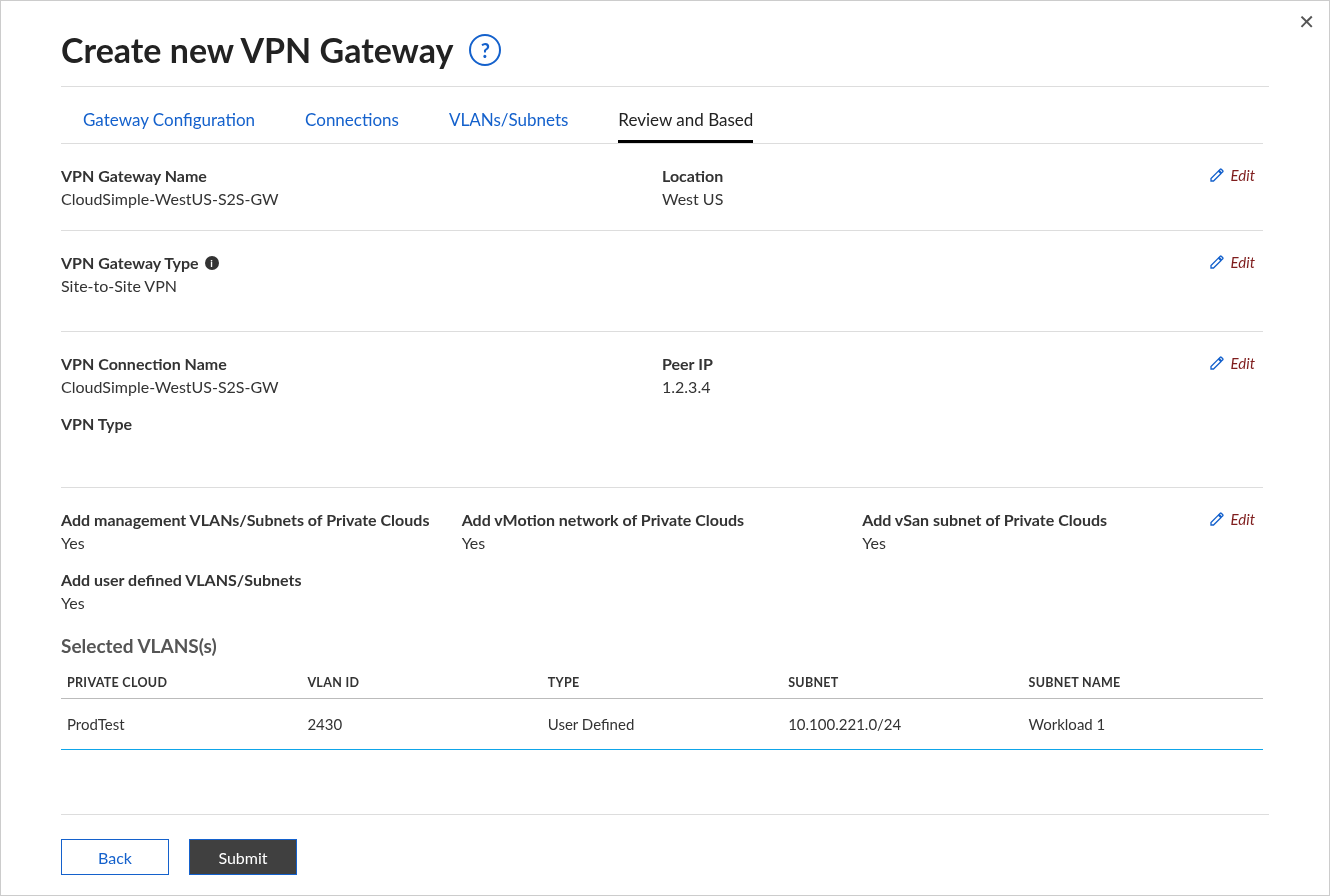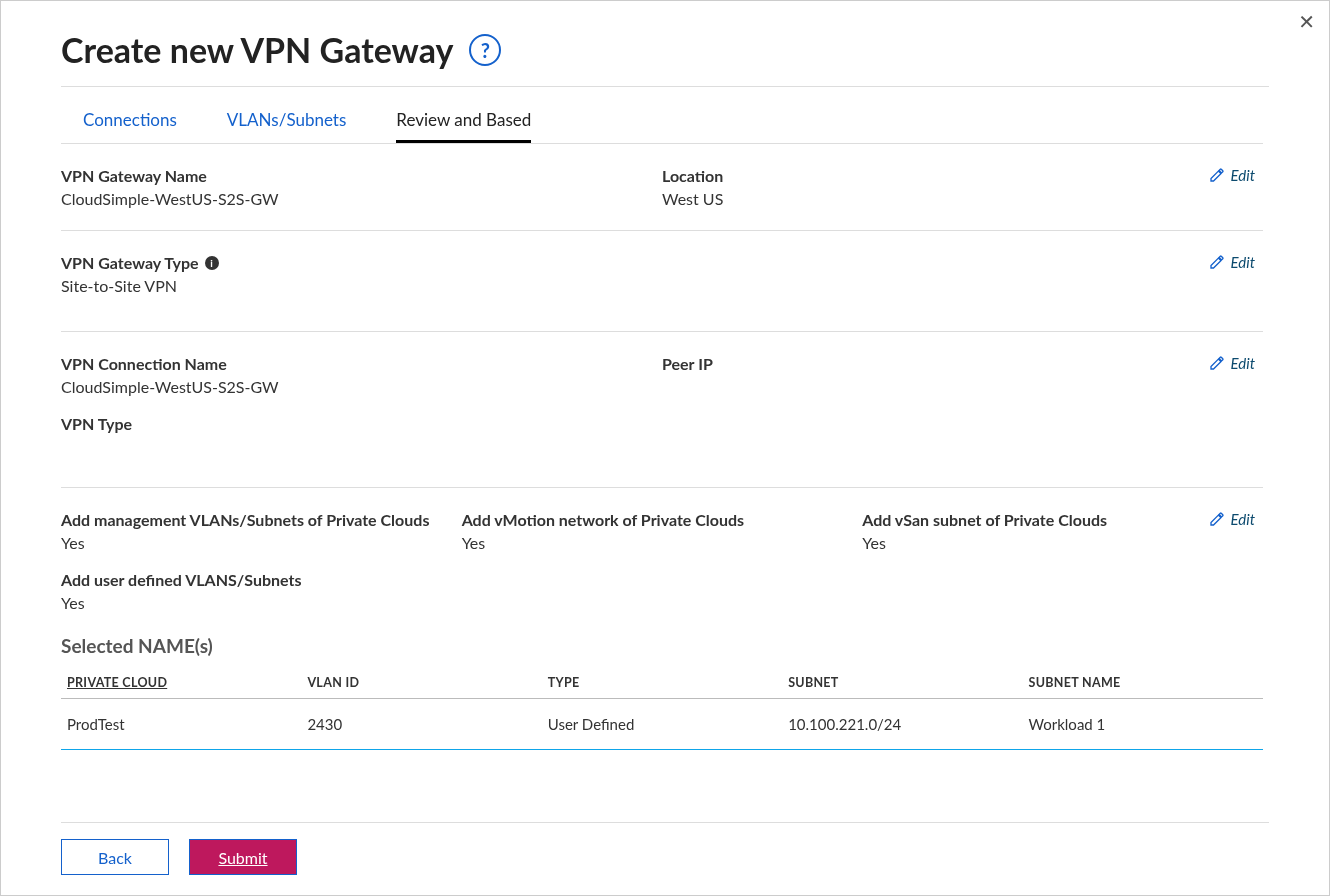--- a/index.html
+++ b/index.html
@@ -27,50 +27,51 @@
   .cols { display: flex; }
   .col-half { width: 50%; }
   .col-third { width: 33.33%; padding-right: 20px; }
 
   .field { margin-bottom: 14px; }
   .field:last-child { margin-bottom: 0; }
   .label { font-weight: 700; color: #333; font-size: 16px; display: flex; align-items: center; gap: 6px; }
   .value { font-size: 16px; color: #333; margin-top: 4px; }
   .info-dot { width: 14px; height: 14px; border-radius: 50%; background: #333; color: #fff; font-size: 10px; font-weight: 700; display: inline-flex; align-items: center; justify-content: center; }
 
-  .edit-link { position: absolute; right: 8px; top: 22px; display: inline-flex; align-items: center; gap: 6px; color: #0c4a6e; font-style: italic; font-size: 15px; cursor: pointer; }
+  .edit-link { position: absolute; right: 8px; top: 22px; display: inline-flex; align-items: center; gap: 6px; color: #7f1d1d; font-style: italic; font-size: 15px; cursor: pointer; }
   .pencil { width: 16px; height: 16px; }
 
   .subheading { font-size: 19px; font-weight: 700; color: #555; margin: 22px 0 10px 0; }
 
   table.vlan { width: 100%; border-collapse: collapse; font-size: 15px; }
   table.vlan th { text-align: left; font-size: 12.5px; font-weight: 700; letter-spacing: 0.3px; color: #333; padding: 8px 6px; border-bottom: 1px solid #bbb; }
   table.vlan td { padding: 16px 6px; border-bottom: 1px solid #0ea5e9; }
 
-  .footer { border-top: 1px solid #ddd; padding-top: 16px; display: flex; gap: 20px; }
+  .footer { border-top: 1px solid #ddd; padding-top: 24px; display: flex; gap: 20px; }
   .btn { min-width: 108px; height: 36px; font-size: 16px; display: inline-flex; align-items: center; justify-content: center; cursor: pointer; border: 1px solid #1461cc; }
   .btn-secondary { background: #fff; color: #1461cc; }
-  .btn-primary { background: #be185d; color: #fff; text-decoration: underline; }
+  .btn-primary { background: #404040; color: #fff; }
 </style>
 </head>
 <body>
 
 <div class="window">
   <div class="close-x">✕</div>
 
   <div class="panel">
 
     <div class="title-row">
       <div class="title">Create new VPN Gateway</div>
       <div class="help-circle">?</div>
     </div>
 
     <div class="scroll-area">
 
       <div class="tabs">
+        <div class="tab">Gateway Configuration</div>
         <div class="tab">Connections</div>
         <div class="tab">VLANs/Subnets</div>
         <div class="tab active">Review and Based</div>
       </div>
 
       <div class="section">
         <div class="cols">
           <div class="col-half">
             <div class="field">
               <div class="label">VPN Gateway Name</div>
@@ -112,20 +113,21 @@
         <div class="cols" style="margin-bottom:18px;">
           <div class="col-half">
             <div class="field">
               <div class="label">VPN Connection Name</div>
               <div class="value">CloudSimple-WestUS-S2S-GW</div>
             </div>
           </div>
           <div class="col-half">
             <div class="field">
               <div class="label">Peer IP</div>
+              <div class="value">1.2.3.4</div>
             </div>
           </div>
         </div>
         <div class="field">
           <div class="label">VPN Type</div>
         </div>
         <span class="edit-link">
           <svg class="pencil" viewBox="0 0 24 24" fill="none" stroke="#1461cc" stroke-width="2">
               <path d="M3 17.25V21h3.75L17.81 9.94l-3.75-3.75L3 17.25zM20.71 7.04a1 1 0 0 0 0-1.41l-2.34-2.34a1 1 0 0 0-1.41 0l-1.83 1.83 3.75 3.75 1.83-1.83z"></path>
             </svg>
@@ -159,25 +161,25 @@
           <div class="value">Yes</div>
         </div>
 
         <span class="edit-link">
           <svg class="pencil" viewBox="0 0 24 24" fill="none" stroke="#1461cc" stroke-width="2">
               <path d="M3 17.25V21h3.75L17.81 9.94l-3.75-3.75L3 17.25zM20.71 7.04a1 1 0 0 0 0-1.41l-2.34-2.34a1 1 0 0 0-1.41 0l-1.83 1.83 3.75 3.75 1.83-1.83z"></path>
             </svg>
           <span>Edit</span>
         </span>
 
-        <div class="subheading">Selected NAME(s)</div>
+        <div class="subheading">Selected VLANS(s)</div>
         <table class="vlan">
           <thead>
             <tr>
-              <th style="width:20%;text-decoration:underline;">PRIVATE CLOUD</th>
+              <th style="width:20%;">PRIVATE CLOUD</th>
               <th style="width:20%;">VLAN ID</th>
               <th style="width:20%;margin-left:12px;">TYPE</th>
               <th style="width:20%;">SUBNET</th>
               <th style="width:20%;">SUBNET NAME</th>
             </tr>
           </thead>
           <tbody>
             <tr>
               <td>ProdTest</td>
               <td>2430</td>

